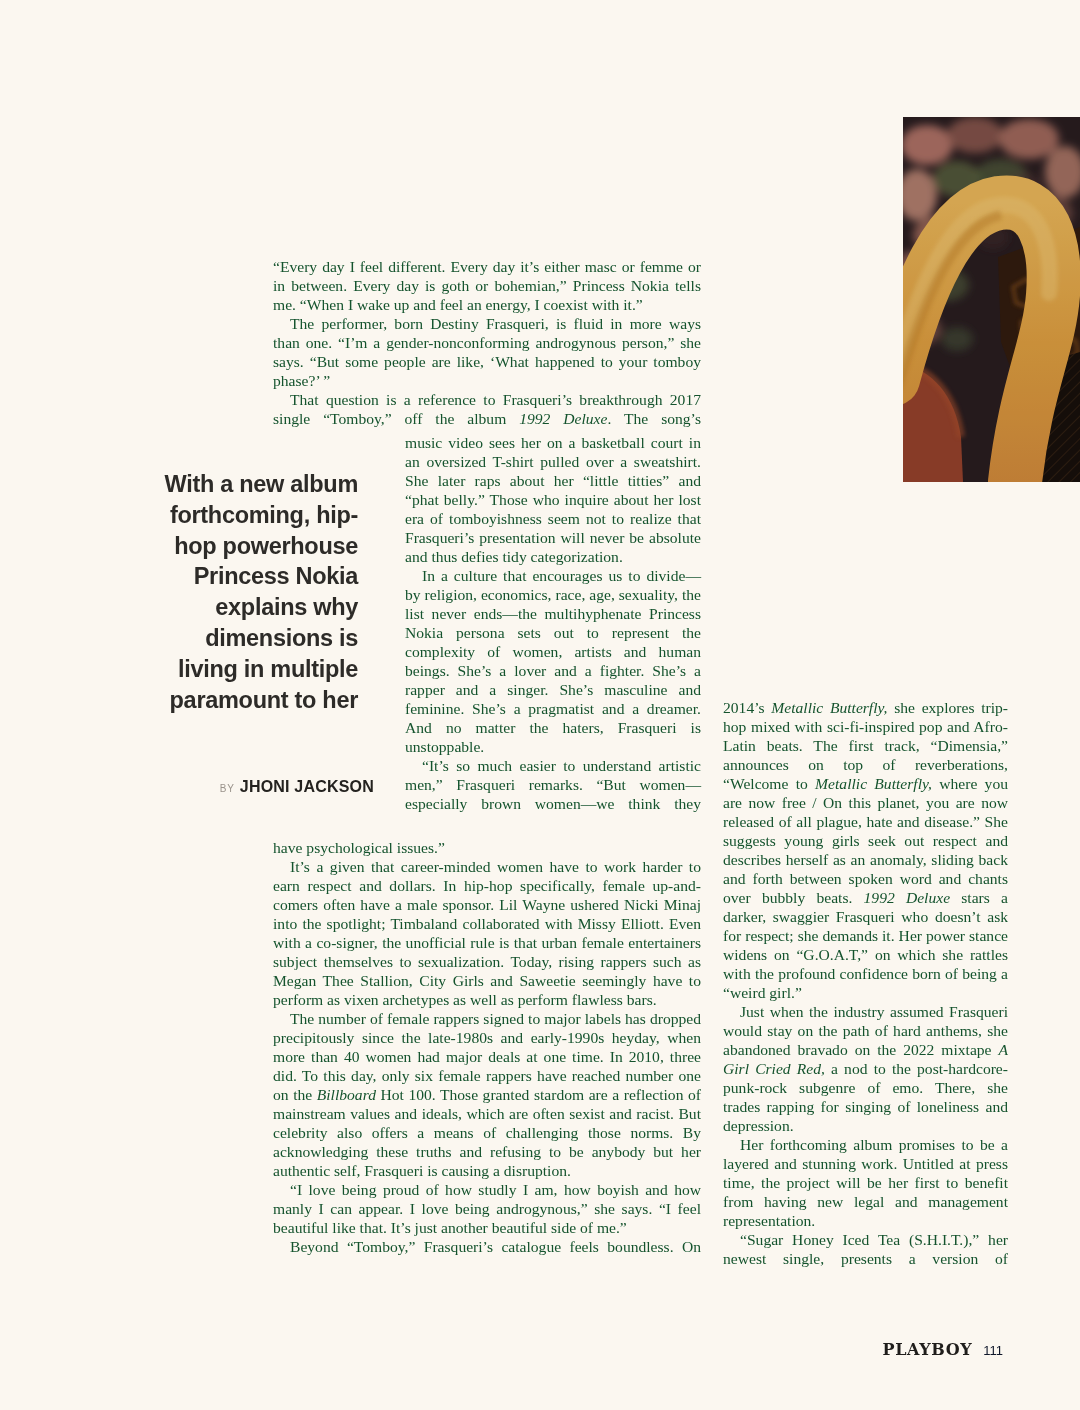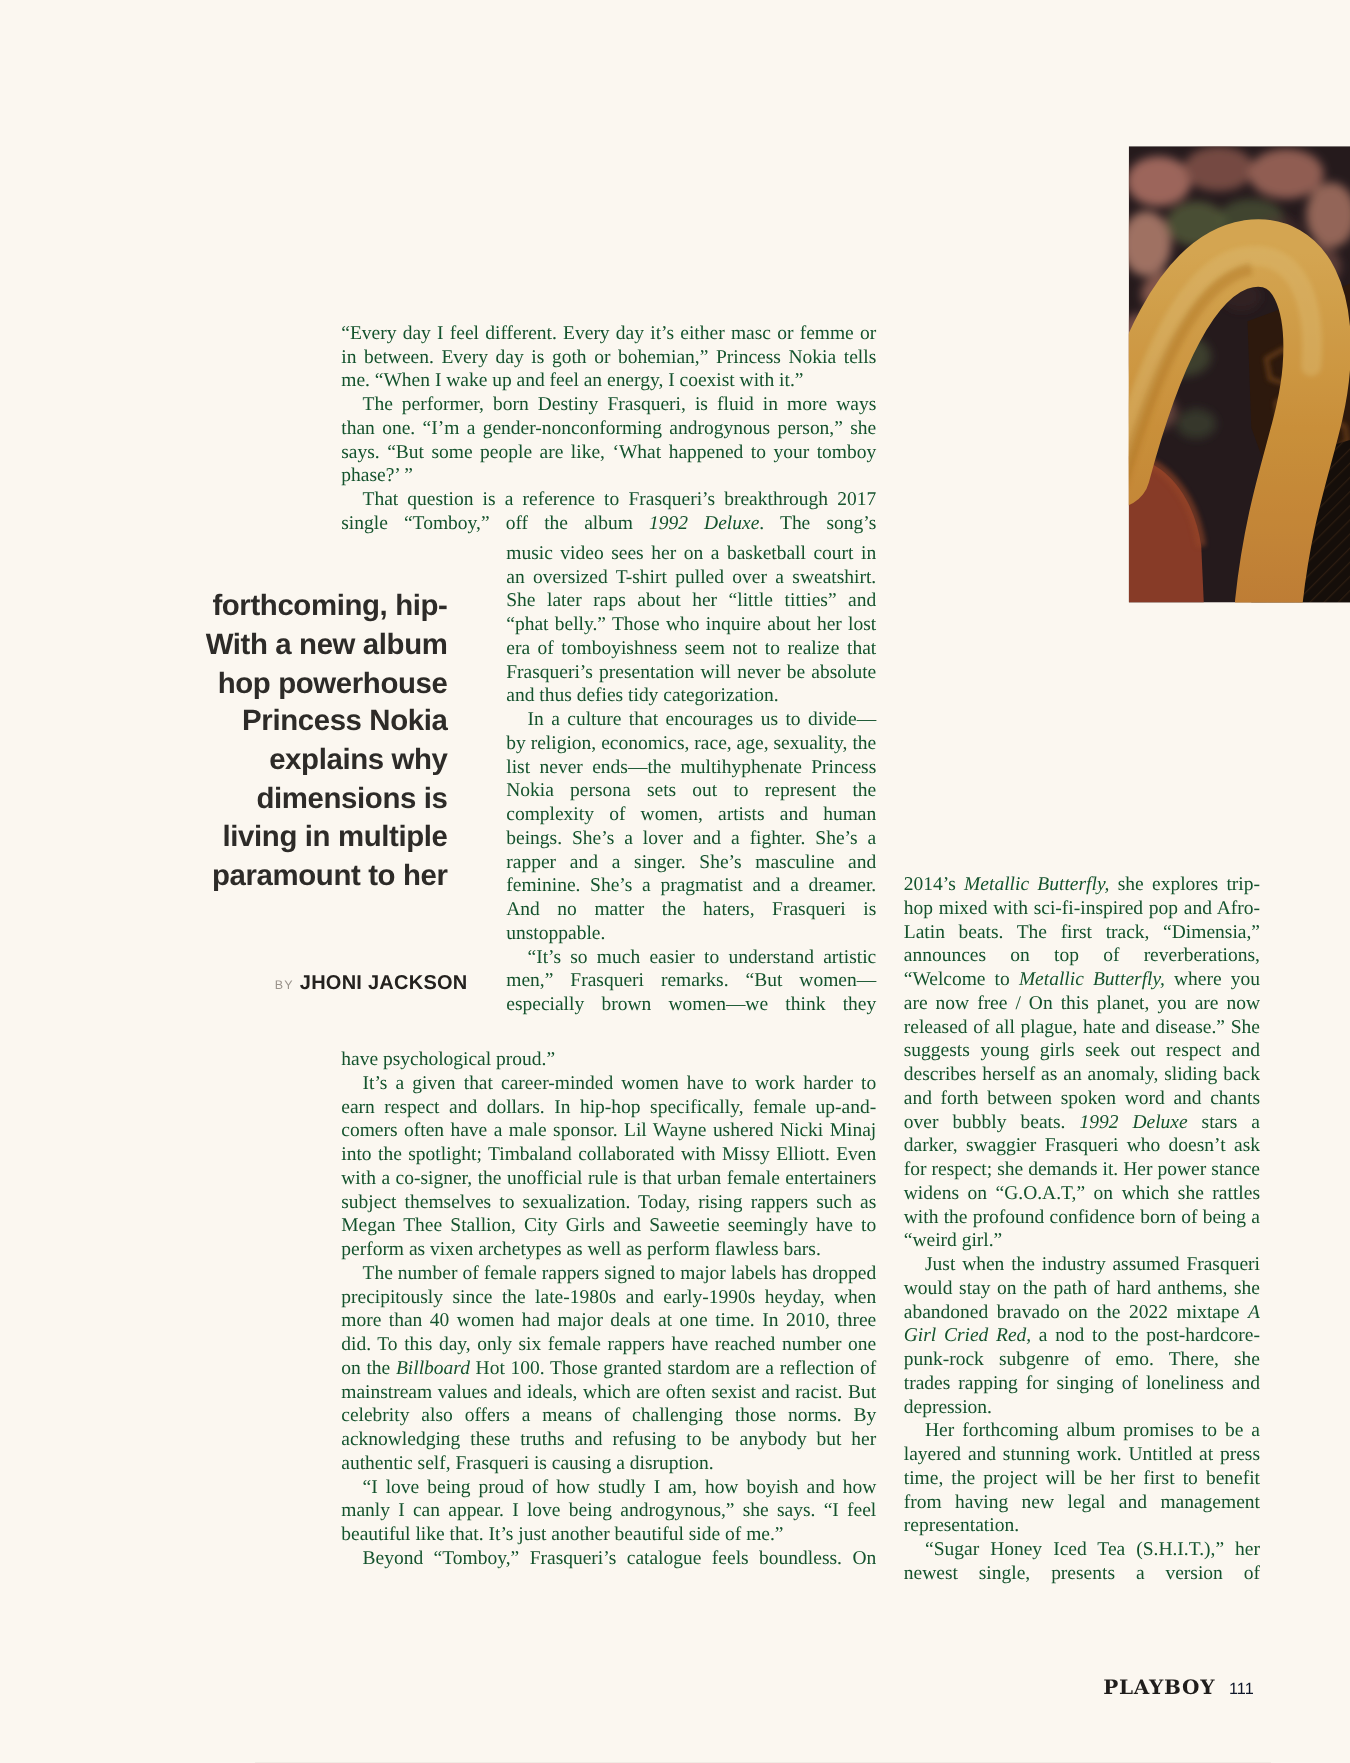--- a/index.html
+++ b/index.html
@@ -98,22 +98,22 @@
       <g>
         <path d="M-10,262 C14,172 46,94 96,86 C140,80 154,126 150,178 C146,230 122,272 112,365" stroke="url(#gold)" stroke-width="54" fill="none" stroke-linecap="round"></path>
         <path d="M-10,258 C16,170 48,92 96,88 C136,84 150,126 146,176" stroke="#f2cd7b" stroke-width="16" fill="none" opacity="0.45" stroke-linecap="round" filter="url(#soft2)"></path>
         <path d="M-6,272 C18,190 50,108 98,98" stroke="#b5741f" stroke-width="10" fill="none" opacity="0.35" filter="url(#soft2)"></path>
       </g>
       <rect width="177" height="365" fill="#1c0f12" opacity="0.1"></rect>
     </svg>
   </figure>
 
   <div class="pull-quote">
+      <div>With a new album</div>
       <div>forthcoming, hip-</div>
-      <div>With a new album</div>
       <div>hop powerhouse</div>
       <div>Princess Nokia</div>
       <div>explains why</div>
       <div>dimensions is</div>
       <div>living in multiple</div>
       <div>paramount to her</div>
     </div>
 
   <div class="byline">
     <span class="by">BY</span><span class="name">JHONI JACKSON</span>
@@ -123,21 +123,21 @@
       <p><span>“Every day I feel different. Every day it’s either masc or femme or in between. Every day is goth or bohemian,” Princess Nokia tells me. “When I wake up and feel an energy, I coexist with it.”</span></p>
       <p class="indent"><span>The performer, born Destiny Frasqueri, is fluid in more ways than one. “I’m a gender-nonconforming androgynous person,” she says. “But some people are like, ‘What happened to your tomboy phase?’ ”</span></p>
       <p class="indent jlast"><span>That question is a reference to Frasqueri’s breakthrough 2017 single “Tomboy,” off the album </span><i>1992 Deluxe</i><span>. The song’s</span></p>
     </div>
   <div class="body-text block-b">
       <p><span>music video sees her on a basketball court in an oversized T-shirt pulled over a sweatshirt. She later raps about her “little titties” and “phat belly.” Those who inquire about her lost era of tomboyishness seem not to realize that Frasqueri’s presentation will never be absolute and thus defies tidy categorization.</span></p>
       <p class="indent"><span>In a culture that encourages us to divide—by religion, economics, race, age, sexuality, the list never ends—the multihyphenate Princess Nokia persona sets out to represent the complexity of women, artists and human beings. She’s a lover and a fighter. She’s a rapper and a singer. She’s masculine and feminine. She’s a pragmatist and a dreamer. And no matter the haters, Frasqueri is unstoppable.</span></p>
       <p class="indent jlast"><span>“It’s so much easier to understand artistic men,” Frasqueri remarks. “But women—especially brown women—we think they</span></p>
     </div>
   <div class="body-text block-c">
-      <p><span>have psychological proud.”</span></p>
+      <p><span>have psychological issues.”</span></p>
       <p class="indent"><span>It’s a given that career-minded women have to work harder to earn respect and dollars. In hip-hop specifically, female up-and-comers often have a male sponsor. Lil Wayne ushered Nicki Minaj into the spotlight; Timbaland collaborated with Missy Elliott. Even with a co-signer, the unofficial rule is that urban female entertainers subject themselves to sexualization. Today, rising rappers such as Megan Thee Stallion, City Girls and Saweetie seemingly have to perform as vixen archetypes as well as perform flawless bars.</span></p>
       <p class="indent"><span>The number of female rappers signed to major labels has dropped precipitously since the late-1980s and early-1990s heyday, when more than 40 women had major deals at one time. In 2010, three did. To this day, only six female rappers have reached number one on the </span><i>Billboard</i><span> Hot 100. Those granted stardom are a reflection of mainstream values and ideals, which are often sexist and racist. But celebrity also offers a means of challenging those norms. By acknowledging these truths and refusing to be anybody but her authentic self, Frasqueri is causing a disruption.</span></p>
       <p class="indent"><span>“I love being proud of how studly I am, how boyish and how manly I can appear. I love being androgynous,” she says. “I feel beautiful like that. It’s just another beautiful side of me.”</span></p>
       <p class="indent jlast"><span>Beyond “Tomboy,” Frasqueri’s catalogue feels boundless. On</span></p>
     </div>
   <div class="body-text block-d">
       <p><span>2014’s </span><i>Metallic Butterfly,</i><span> she explores trip-hop mixed with sci-fi-inspired pop and Afro-Latin beats. The first track, “Dimensia,” announces on top of reverberations, “Welcome to </span><i>Metallic Butterfly,</i><span> where you are now free / On this planet, you are now released of all plague, hate and disease.” She suggests young girls seek out respect and describes herself as an anomaly, sliding back and forth between spoken word and chants over bubbly beats. </span><i>1992 Deluxe</i><span> stars a darker, swaggier Frasqueri who doesn’t ask for respect; she demands it. Her power stance widens on “G.O.A.T,” on which she rattles with the profound confidence born of being a “weird girl.”</span></p>
       <p class="indent"><span>Just when the industry assumed Frasqueri would stay on the path of hard anthems, she abandoned bravado on the 2022 mixtape </span><i>A Girl Cried Red,</i><span> a nod to the post-hardcore-punk-rock subgenre of emo. There, she trades rapping for singing of loneliness and depression.</span></p>
       <p class="indent"><span>Her forthcoming album promises to be a layered and stunning work. Untitled at press time, the project will be her first to benefit from having new legal and management representation.</span></p>
       <p class="indent jlast"><span>“Sugar Honey Iced Tea (S.H.I.T.),” her newest single, presents a version of</span></p>

